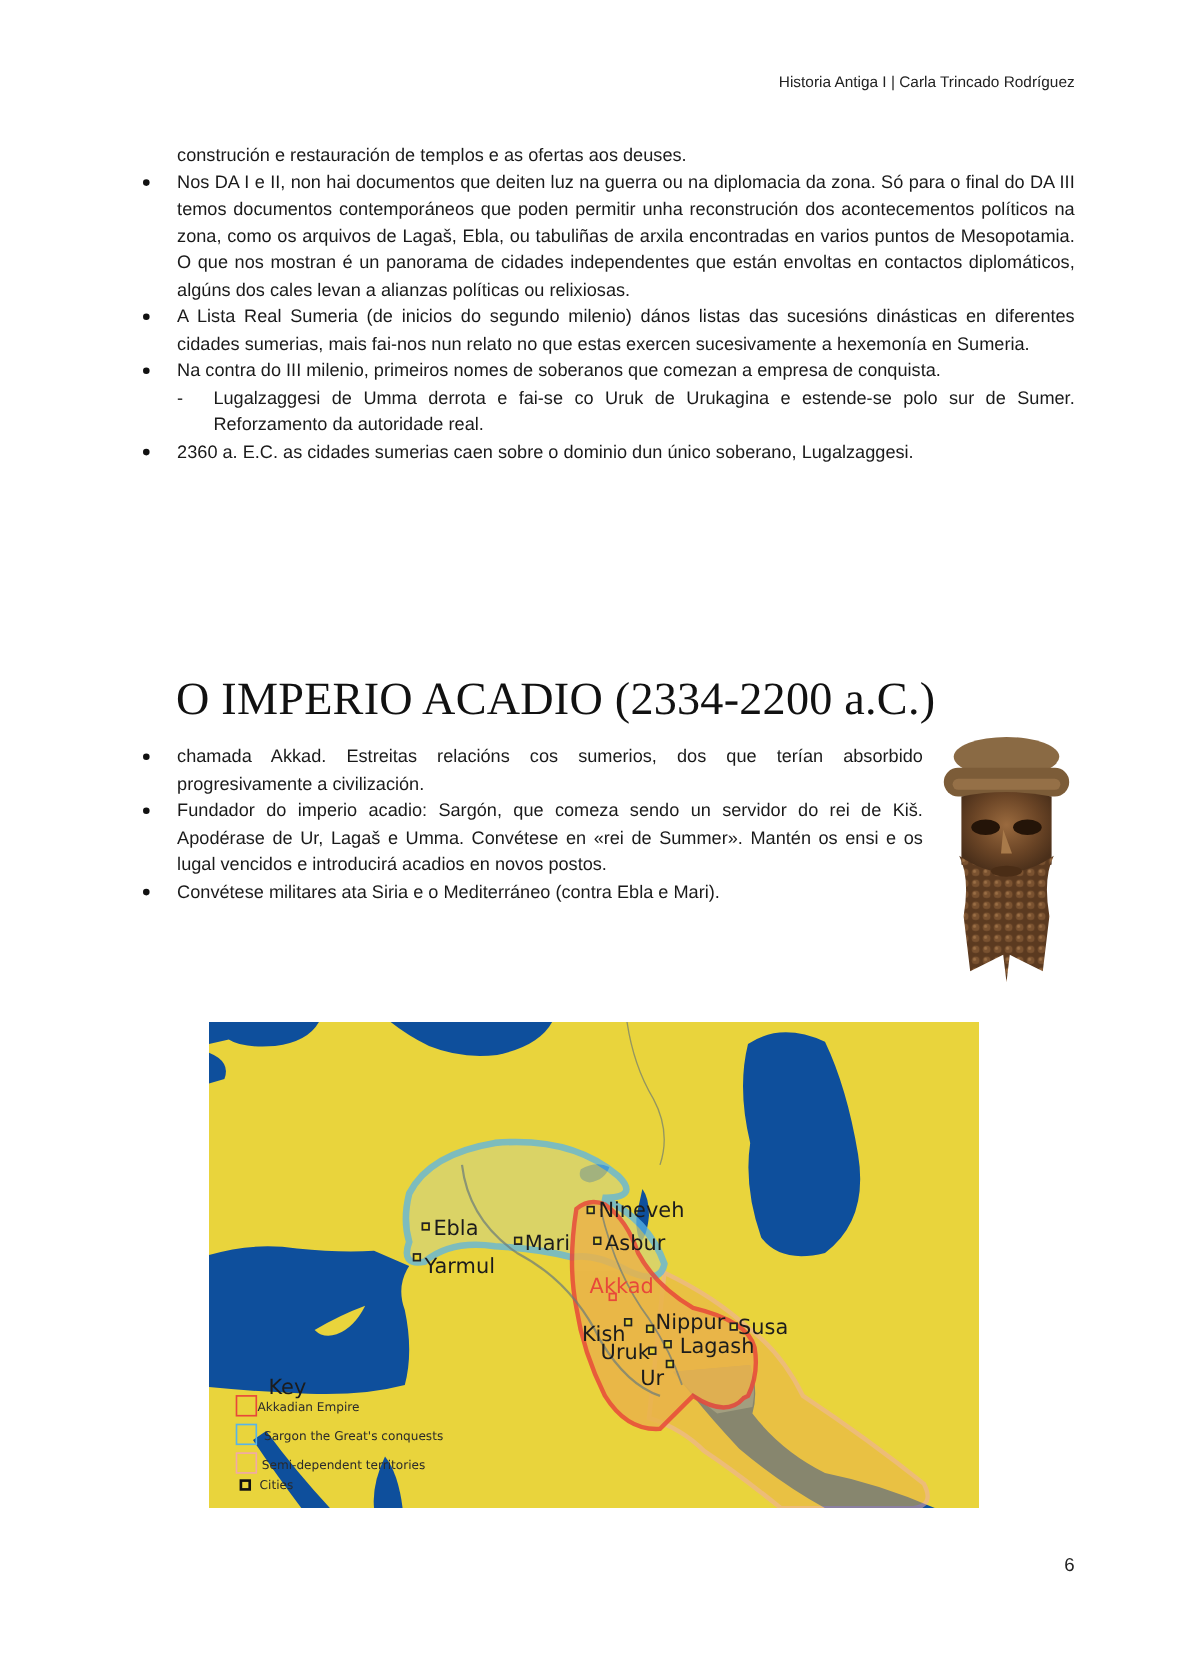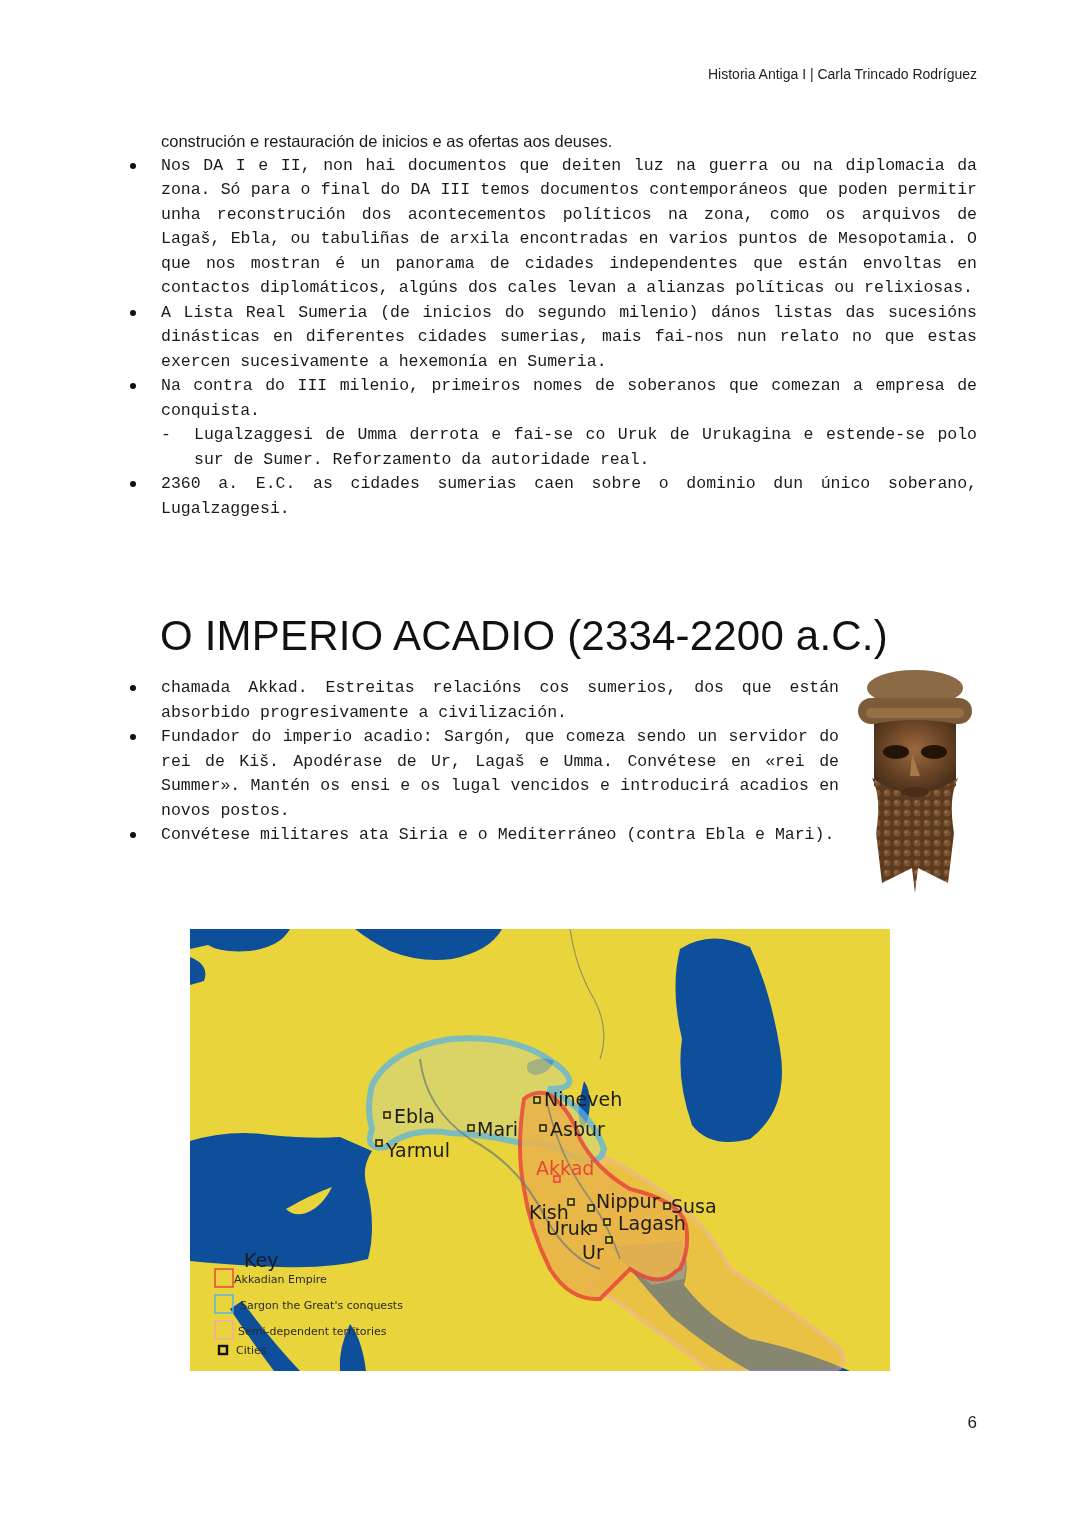--- a/index.html
+++ b/index.html
@@ -1,56 +1,56 @@
 <!DOCTYPE html>
 <html><head>
 <meta charset="utf-8">
 <style>
   html, body { margin: 0; padding: 0; background: #ffffff; }
   body { width: 1080px; height: 1527px; position: relative; overflow: hidden;
          font-family: "Liberation Sans", sans-serif; color: #1a1a1a; }
   .header { position: absolute; top: 66px; right: 103px; font-size: 14px; color: #222; }
   .body-text { position: absolute; left: 161px; width: 816px; font-size: 16.5px; line-height: 24.5px; text-align: justify; }
   .para { margin: 0; position: relative; }
-  .bullet { position: relative; font-family: Liberation Mono, monospace; }
+  .bullet { position: relative; }
   .bullet::before { content: ""; position: absolute; left: -31px; top: 9px; width: 6px; height: 6px; background: #111; border-radius: 50%; }
   .dash-item { position: relative; padding-left: 33px; }
   .dash-mark { position: absolute; left: 0; top: 0; }
-  .section-title { position: absolute; left: 160px; top: 606px; font-size: 42px; line-height: 60px; color: #111; letter-spacing: 0.2px; white-space: nowrap; }
+  .section-title { position: absolute; left: 160px; top: 606px; font-size: 42px; line-height: 60px; color: #111; letter-spacing: 0.2px; white-space: nowrap; font-family: Liberation Serif, serif; }
   .section2 { top: 676px; width: 678px; }
   .bust { position: absolute; left: 852px; top: 668px; width: 126px; height: 230px; }
   .map { position: absolute; left: 190px; top: 929px; width: 700px; height: 494px; overflow: hidden; }
   .page-num { position: absolute; right: 103px; top: 1413px; font-size: 17px; color: #222; }
   .map-label { font-family: "DejaVu Sans", sans-serif; font-size: 19px; fill: #1c1c1c; }
   .legend-label { font-family: "DejaVu Sans", sans-serif; font-size: 11px; fill: #2a2a2a; }
 </style>
 </head>
 <body>
 
 <div class="header">Historia Antiga I | Carla Trincado Rodríguez</div>
 
 <div class="body-text" style="top:129px;">
-  <p class="para">construción e restauración de inicios e as ofertas aos deuses.</p>
+  <p class="para">construción e restauración de templos e as ofertas aos deuses.</p>
   <div class="para bullet">Nos DA I e II, non hai documentos que deiten luz na guerra ou na diplomacia da zona. Só para o final do DA III temos documentos contemporáneos que poden permitir unha reconstrución dos acontecementos políticos na zona, como os arquivos de Lagaš, Ebla, ou tabuliñas de arxila encontradas en varios puntos de Mesopotamia. O que nos mostran é un panorama de cidades independentes que están envoltas en contactos diplomáticos, algúns dos cales levan a alianzas políticas ou relixiosas.</div>
   <div class="para bullet">A Lista Real Sumeria (de inicios do segundo milenio) dános listas das sucesións dinásticas en diferentes cidades sumerias, mais fai-nos nun relato no que estas exercen sucesivamente a hexemonía en Sumeria.</div>
   <div class="para bullet">
     <div>Na contra do III milenio, primeiros nomes de soberanos que comezan a empresa de conquista.</div>
     <div class="dash-item">
       <span class="dash-mark">-</span>
       <span>Lugalzaggesi de Umma derrota e fai-se co Uruk de Urukagina e estende-se polo sur de Sumer. Reforzamento da autoridade real.</span>
     </div>
   </div>
   <div class="para bullet">2360 a. E.C. as cidades sumerias caen sobre o dominio dun único soberano, Lugalzaggesi.</div>
 </div>
 
 <h1 class="section-title" style="margin:0;font-weight:normal;">O IMPERIO ACADIO (2334-2200 a.C.)</h1>
 
 <div class="body-text section2">
   <div class="para bullet">
-    <div>chamada Akkad. Estreitas relacións cos sumerios, dos que están absorbido progresivamente a civilización.</div>
+    <div>chamada Akkad. Estreitas relacións cos sumerios, dos que terían absorbido progresivamente a civilización.</div>
   </div>
   <div class="para bullet">Fundador do imperio acadio: Sargón, que comeza sendo un servidor do rei de Kiš. Apodérase de Ur, Lagaš e Umma. Convétese en «rei de Summer». Mantén os ensi e os lugal vencidos e introducirá acadios en novos postos.</div>
   <div class="para bullet">Convétese militares ata Siria e o Mediterráneo (contra Ebla e Mari).</div>
 </div>
 
 <svg class="bust" viewBox="0 0 126 230">
   <defs>
     <radialGradient id="bronze" cx="50%" cy="40%" r="60%">
       <stop offset="0%" stop-color="#9a6a3e"></stop>
       <stop offset="60%" stop-color="#6b4526"></stop>

